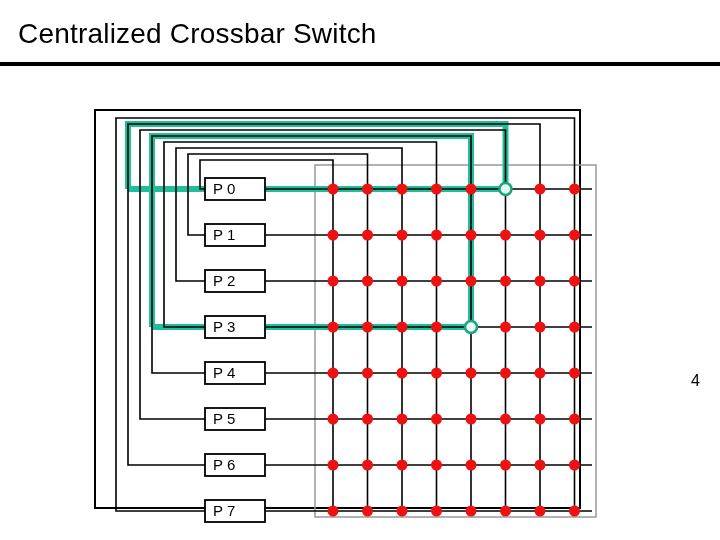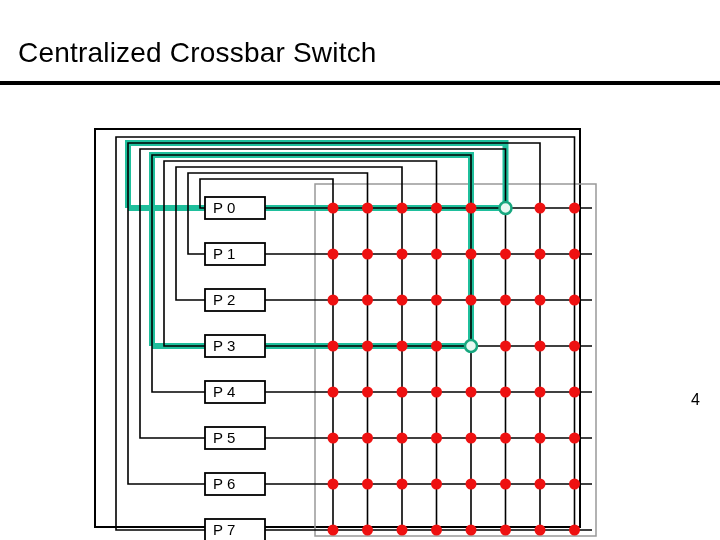--- a/index.html
+++ b/index.html
@@ -1,16 +1,16 @@
 <!DOCTYPE html>
 <html><head>
 <meta charset="utf-8">
 <style>
   html,body{margin:0;padding:0;width:720px;height:540px;background:#fff;font-family:Arial,Helvetica,sans-serif;}
-  .slide{position:relative;width:720px;height:420px;margin-top:19px;}
+  .slide{position:relative;width:720px;height:420px;}
   .title{position:absolute;left:18px;top:18px;font-size:28px;color:#000;font-weight:400;letter-spacing:0.2px;}
   .hr{position:absolute;left:0;top:62px;width:720px;height:4px;background:#000;}
   .page-num{position:absolute;right:20px;bottom:30px;font-size:16px;color:#000;}
   svg{position:absolute;left:0;top:0;}
 </style>
 </head>
 <body>
 
 <div class="slide">
   <div class="title">Centralized Crossbar Switch</div>

